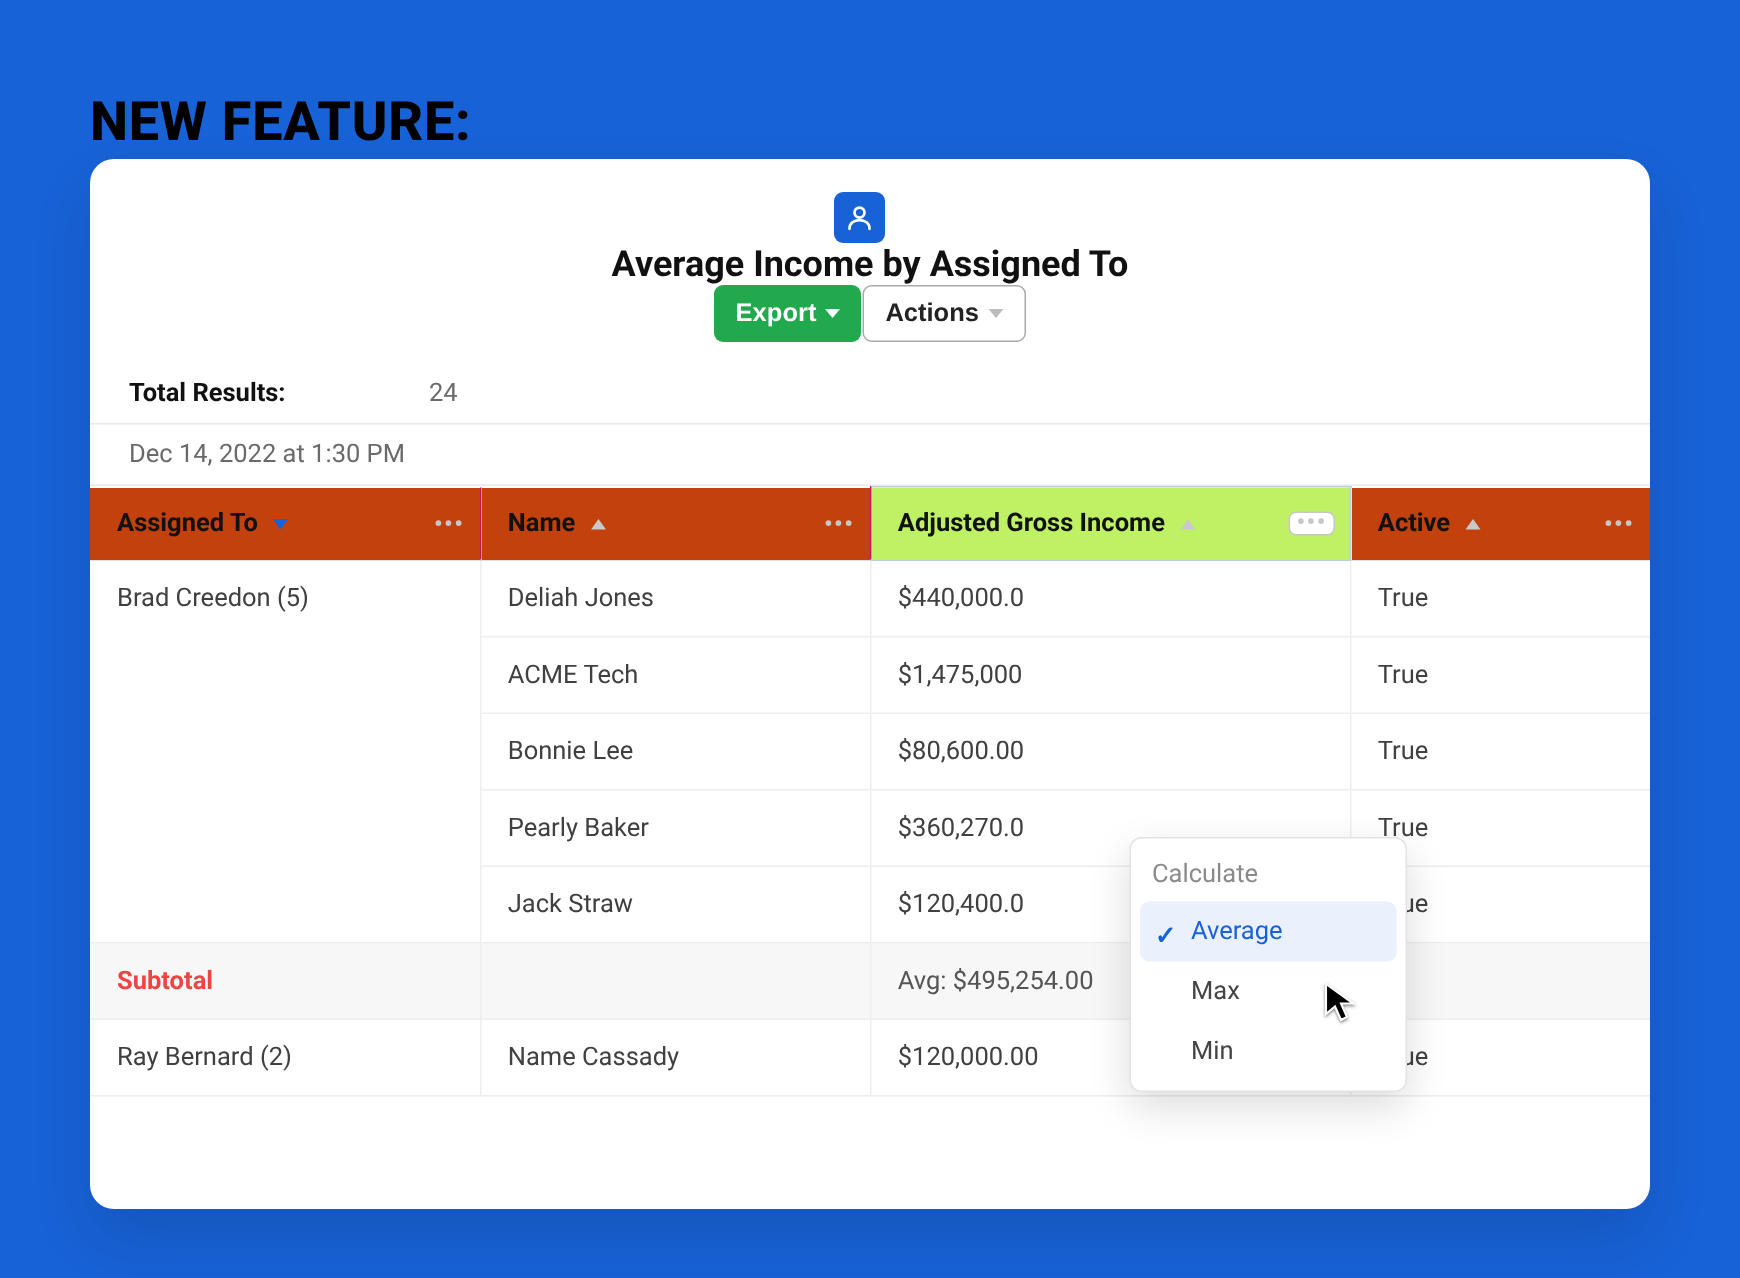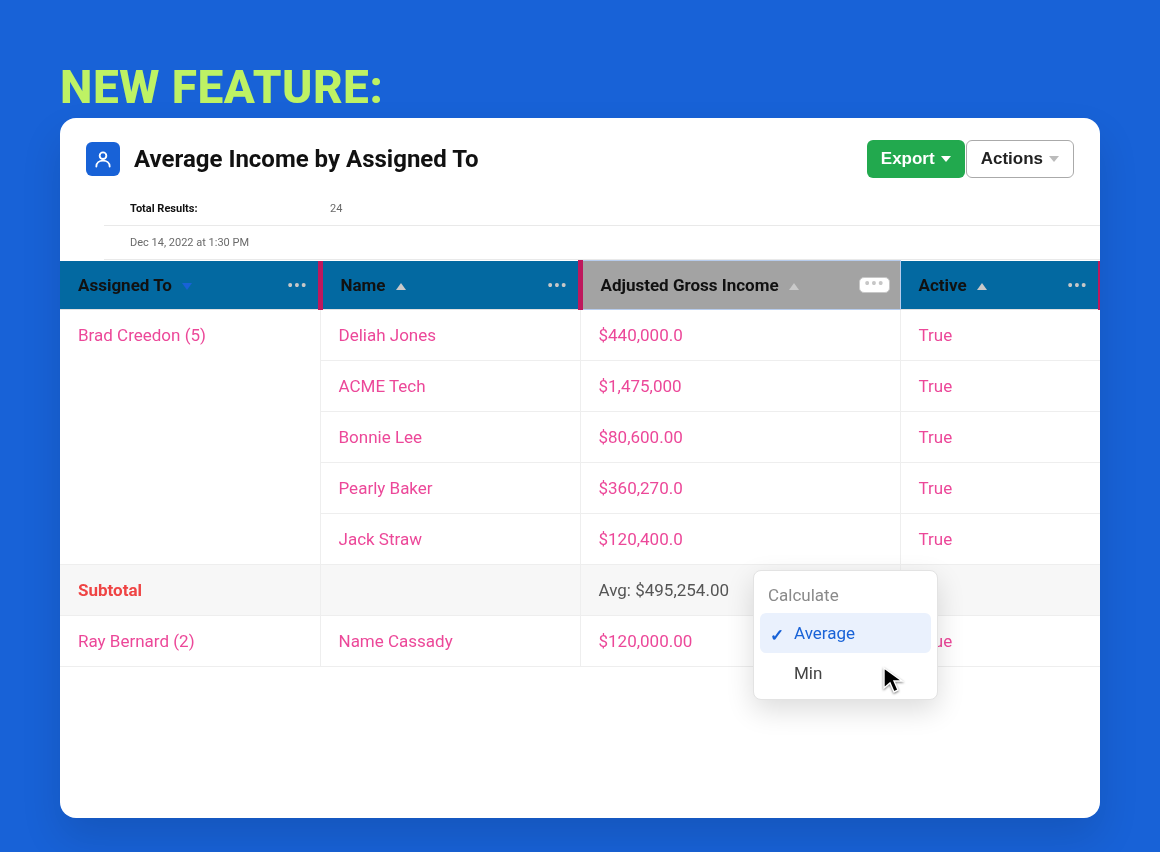--- a/index.html
+++ b/index.html
@@ -7,22 +7,22 @@
     font-family: -apple-system, BlinkMacSystemFont, "Segoe UI", Roboto, Helvetica, Arial, sans-serif;
     background: #1862d7;
     width: 1160px;
     height: 852px;
     overflow: hidden;
   }
   .page {
     padding: 60px 60px 0 60px;
   }
   .eyebrow {
-    color: #bef264;
-    font-size: 46px;
+    color: #000000;
+    font-size: 36px;
     font-weight: 800;
     letter-spacing: 0.5px;
     margin-bottom: 4px;
   }
   .headline {
     color: #ffffff;
     font-size: 56px;
     font-weight: 800;
     letter-spacing: -1px;
     margin-bottom: 42px;
@@ -33,20 +33,21 @@
     width: 1040px;
     height: 700px;
     box-shadow: 0 20px 40px rgba(0,0,0,0.12);
     overflow: hidden;
     position: relative;
   }
   .card-header {
     display: flex;
     align-items: center;
     padding: 22px 26px 14px 26px;
+    flex-direction: column;
   }
   .user-icon {
     width: 34px;
     height: 34px;
     background: #1862d7;
     border-radius: 6px;
     display: flex;
     align-items: center;
     justify-content: center;
     margin-right: 14px;
@@ -87,23 +88,22 @@
     border-left: 5px solid transparent;
     border-right: 5px solid transparent;
     display: inline-block;
   }
   .caret-down.white { border-top: 6px solid #fff; }
   .caret-down.gray { border-top: 6px solid #bbb; }
 
   .meta-row {
     display: flex;
     padding: 10px 26px;
-    font-size: 11px;
+    font-size: 17px;
     border-bottom: 1px solid #e9e9e9;
-    margin-left: 44px;
   }
   .meta-label {
     width: 200px;
     font-weight: 700;
     color: #111;
   }
   .meta-value {
     color: #6a6a6a;
   }
 
@@ -111,32 +111,32 @@
     width: 100%;
     border-collapse: collapse;
     table-layout: fixed;
   }
   .col-assigned { width: 260px; }
   .col-name { width: 260px; }
   .col-income { width: 320px; }
   .col-active { width: 200px; }
 
   .table th {
-    background: #0369a1;
+    background: #c2410c;
     font-size: 17px;
     font-weight: 700;
     color: #111;
     text-align: left;
     padding: 14px 18px;
     border-bottom: 1px solid #e1e1e1;
-    border-right: 5px solid #be185d;
+    border-right: 1px solid #be185d;
     position: relative;
   }
   .table th.income-col-head {
-    background: #a3a3a3;
+    background: #bef264;
     border: 1.5px solid #b7cced;
   }
   .sort-arrow-up {
     display: inline-block;
     width: 0; height: 0;
     border-left: 5px solid transparent;
     border-right: 5px solid transparent;
     border-bottom: 7px solid #c9c9c9;
     margin-left: 6px;
     vertical-align: middle;
@@ -162,21 +162,21 @@
   }
   .th-menu.boxed {
     border: 1.5px solid #c7c7c7;
     border-radius: 5px;
     padding: 2px 4px 4px 4px;
     line-height: 8px;
     background: #fff;
   }
   .table td {
     font-size: 17px;
-    color: #ec4899;
+    color: #404040;
     padding: 15px 18px;
     border-bottom: 1px solid #eee;
     border-right: 1px solid #eee;
   }
   .group-cell {
     vertical-align: top;
     color: #333;
   }
   .subtotal-row td {
     background: #f7f7f7;
@@ -342,20 +342,21 @@
             <td>$120,000.00</td>
             <td>True</td>
           </tr>
         </tbody>
     </table>
 
     <div class="calc-menu">
       <div class="calc-head">Calculate</div>
       <div id="calc-items">
           <div class="calc-item selected"><span class="check">✓</span><span>Average</span></div>
+          <div class="calc-item"><span>Max</span></div>
           <div class="calc-item"><span>Min</span></div>
         </div>
     </div>
 
     <svg class="cursor-arrow" width="22" height="28" viewBox="0 0 22 28">
       <path d="M2 2 L2 22 L8 17 L12 26 L16 24 L12 15 L20 15 Z" fill="#000" stroke="#fff" stroke-width="1.4"></path>
     </svg>
 
   </div>
 </div>

